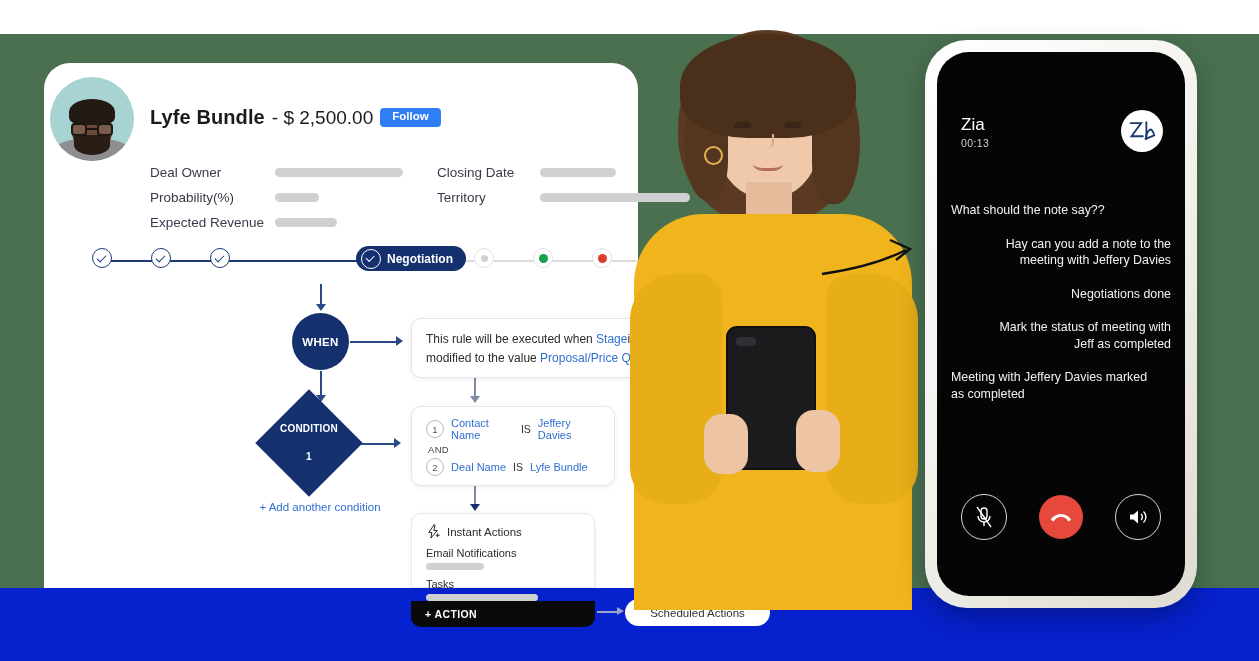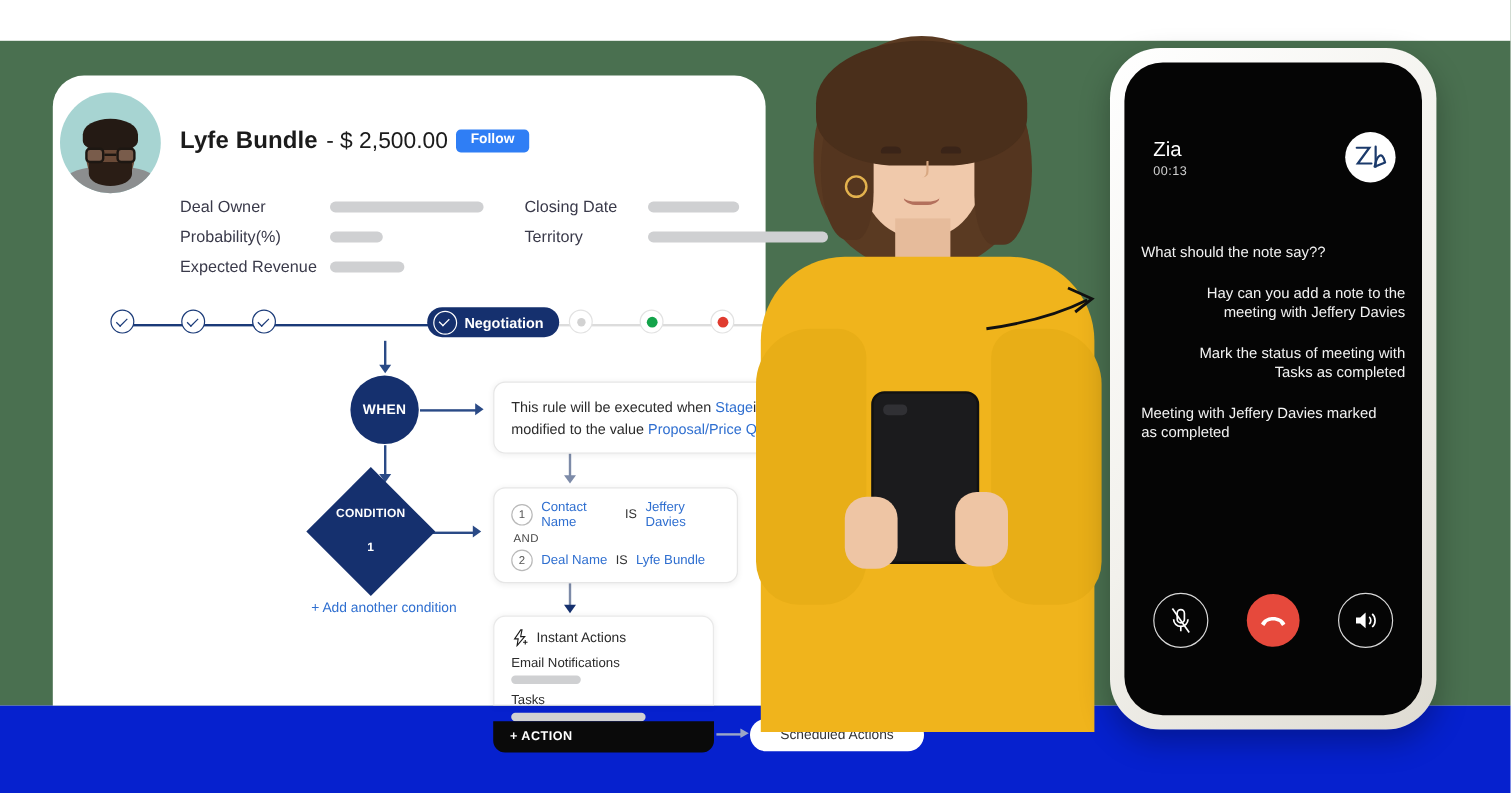--- a/index.html
+++ b/index.html
@@ -111,21 +111,21 @@
 
   
   .fields { position:absolute; left:150px; top:160px; }
   .frow { display:flex; align-items:center; height:25px; }
   .flabel { font-size:13.5px; color:#3a3a4a; width:125px; }
   .fbar { height:9px; border-radius:5px; background:#cfd0d2; }
   .fields2 { position:absolute; left:437px; top:160px; }
   .flabel2 { font-size:13.5px; color:#3a3a4a; width:103px; }
 
   
-  .stages { position:absolute; left:88px; top:258px; width:530px; height:26px; }
+  .stages { position:absolute; left:88px; top:248px; width:530px; height:26px; }
   .stage-line {
     position:absolute; left:14px; top:12px; height:2px; background:#1a3a78; width:260px;
   }
   .stage-line.grey { left:375px; width:218px; background:#dcdcdc; }
   .dot {
     position:absolute; top:0; width:20px; height:20px; border-radius:50%;
     background:#fff; box-sizing:border-box;
   }
   .dot.done { border:1.6px solid #1a3a78; }
   .dot.done:after {
@@ -539,21 +539,22 @@
         <svg width="28" height="24" viewBox="0 0 32 26">
           <path d="M3 4 h12 L4 19 h13" stroke="#1b3a6b" stroke-width="2.1" fill="none" stroke-linecap="round"></path>
           <path d="M21 3 v19" stroke="#1b3a6b" stroke-width="2.1" stroke-linecap="round"></path>
           <path d="M20 22 C22 12, 27 6, 30 18 Z" stroke="#1b3a6b" stroke-width="2.1" fill="none" stroke-linejoin="round"></path>
         </svg>
       </div>
 
       <div class="chat">
         <div class="msg bot">What should the note say??</div>
         <div class="msg user">Hay can you add a note to the meeting with Jeffery Davies</div>
-        <div class="msg user">Mark the status of meeting with Tasks as completed</div>
+        <div class="msg user">Negotiations done</div>
+        <div class="msg user">Mark the status of meeting with Jeff as completed</div>
         <div class="msg bot">Meeting with Jeffery Davies marked as completed</div>
       </div>
 
       <div class="controls">
         <div class="ctl outline">
           <svg width="20" height="22" viewBox="0 0 20 22">
             <rect x="7" y="2" width="6" height="11" rx="3" fill="none" stroke="#fff" stroke-width="1.4"></rect>
             <path d="M4 10 a6 6 0 0 0 12 0" fill="none" stroke="#fff" stroke-width="1.4"></path>
             <path d="M10 16 v4" stroke="#fff" stroke-width="1.4"></path>
             <path d="M3 1 L17 21" stroke="#fff" stroke-width="1.4"></path>

